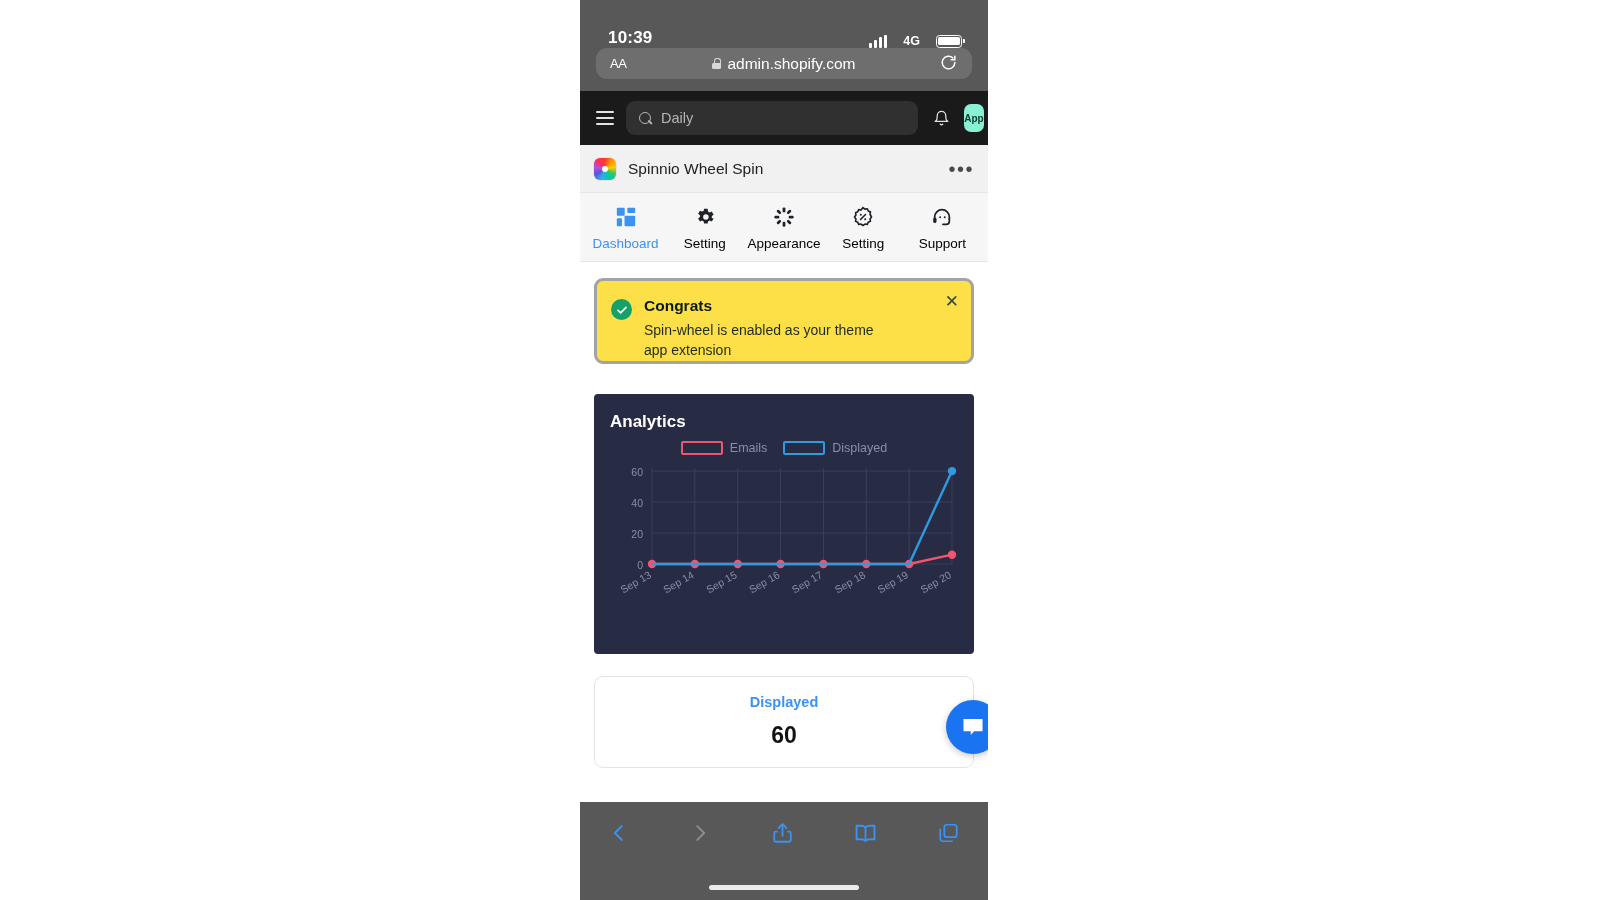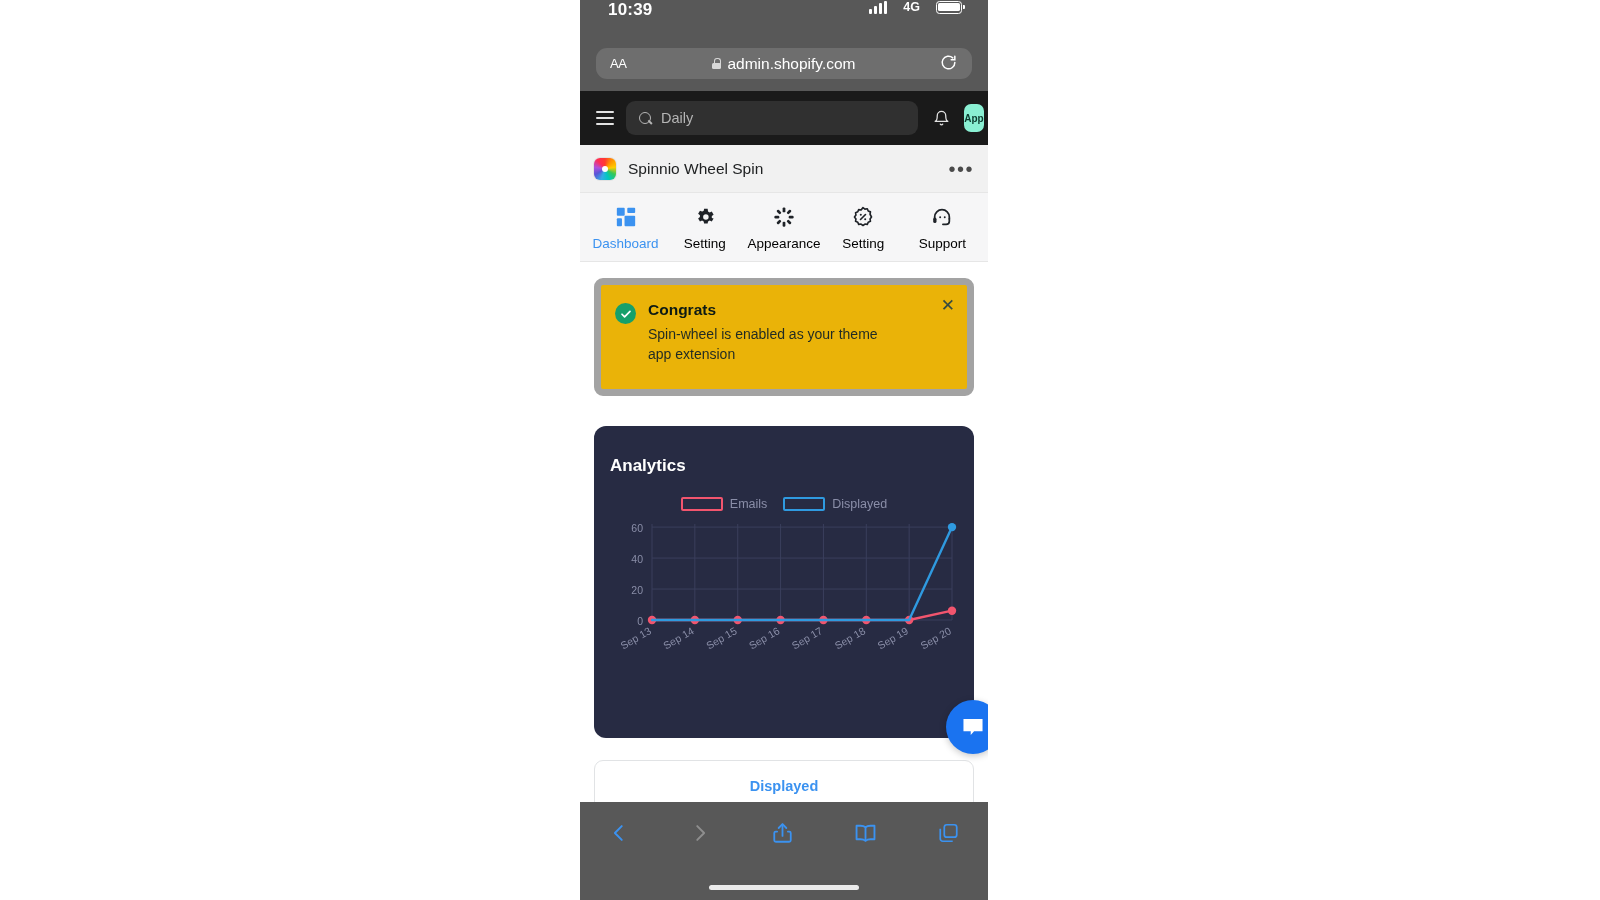--- a/index.html
+++ b/index.html
@@ -19,21 +19,21 @@
     overflow: hidden;
   }
   .left-gutter {
     position:absolute; left:580px; top:0; width:12px; height:900px;
     background:#f7f7f8;
   }
 
   
   .statusbar {
     position: relative; height: 48px; background: #585858;
-    display: flex; align-items: flex-start; justify-content: space-between;
+    display: flex; align-items: flex-end; justify-content: space-between;
     padding: 0 26px 0 28px; color: #ffffff;
   }
   .clock { font-size: 17px; font-weight: bold; letter-spacing: .2px; }
   .status-right { display: flex; align-items: center; gap: 16px; }
   .bars { display: flex; align-items: flex-end; gap: 2px; height: 13px; }
   .bars i { display:block; width: 3px; background: #ffffff; border-radius: 1px; }
   .bars i:nth-child(1){ height: 5px; }
   .bars i:nth-child(2){ height: 8px; }
   .bars i:nth-child(3){ height: 11px; }
   .bars i:nth-child(4){ height: 13px; }
@@ -130,54 +130,54 @@
   .tab { flex:1; display:flex; flex-direction:column; align-items:center; gap: 7px; cursor:pointer; }
   .tab .tico { height: 24px; display:flex; align-items:center; justify-content:center; }
   .tab .tlabel { font-size: 13.5px; color:#000000; white-space:nowrap; }
   .tab.active .tlabel { color:#3b92f0; }
 
   
   .page { background:#ffffff; height: 510px; position:relative; padding: 16px 14px 0; }
 
   
   .banner {
-    background: #eab308; border: 7px solid #a3a3a3; border-radius: 9px;
-    padding: 16px 16px 24px 14px; display:flex; gap: 12px; position:relative;
+    background: #fde047; border: 3px solid #a3a3a3; border-radius: 9px;
+    padding: 16px 16px 0 14px; display:flex; gap: 12px; position:relative;
   }
   .chk {
     width: 21px; height: 21px; border-radius:50%; background:#16a06a; flex:none;
     display:flex; align-items:center; justify-content:center; margin-top:2px;
   }
   .chk svg { display:block; }
   .banner h3 { font-size: 15.5px; color:#0d1a14; font-weight: 700; margin-bottom: 5px; }
   .banner p { font-size: 14px; color:#1f2a24; line-height: 1.45; max-width: 255px; }
   .bclose {
     position:absolute; right: 12px; top: 12px; color:#374b41;
     font-size: 17px; line-height:1; cursor:pointer; background:none; border:none;
   }
 
   
   .analytics {
-    margin-top: 30px; background:#272b43; border-radius: 12px;
-    padding: 30px 16px 12px; height: 312px; position:relative;
+    margin-top: 30px; background:#272b43; border-radius: 4px;
+    padding: 18px 16px 12px; height: 260px; position:relative;
   }
   .an-head { display:flex; align-items:center; gap: 12px; }
   .an-title { color:#ffffff; font-size: 17px; font-weight: 700; }
   .an-select {
     margin-left:auto; width: 168px; height: 38px; border:1px solid #3d4260;
     border-radius: 4px; background:#272b43; color:#ffffff; font-size: 15px;
     display:flex; align-items:center; justify-content:center; position:relative; cursor:pointer;
   }
   .an-select .arrows {
     position:absolute; right: 14px; display:flex; flex-direction:column;
     gap: 2px; line-height: .5; font-size: 8px; color:#cfd2e4;
   }
 
   
-  .chart { position:relative; height: 185px; margin-top: 16px; }
+  .chart { position:relative; height: 185px; margin-top: 4px; }
   .legend { display:flex; justify-content:center; gap: 16px; align-items:center; height: 24px; }
   .lg { display:flex; align-items:center; gap: 7px; }
   .lg .swatch { width: 42px; height: 14px; border: 2px solid; border-radius:2px; }
   .lg .lname { color:#8a8ea8; font-size: 12.5px; }
   .plot { position:relative; height: 150px; }
   .plot svg { display:block; }
 
   
   .metric {
     margin-top: 22px; border: 1px solid #e1e3e5; border-radius: 9px;

